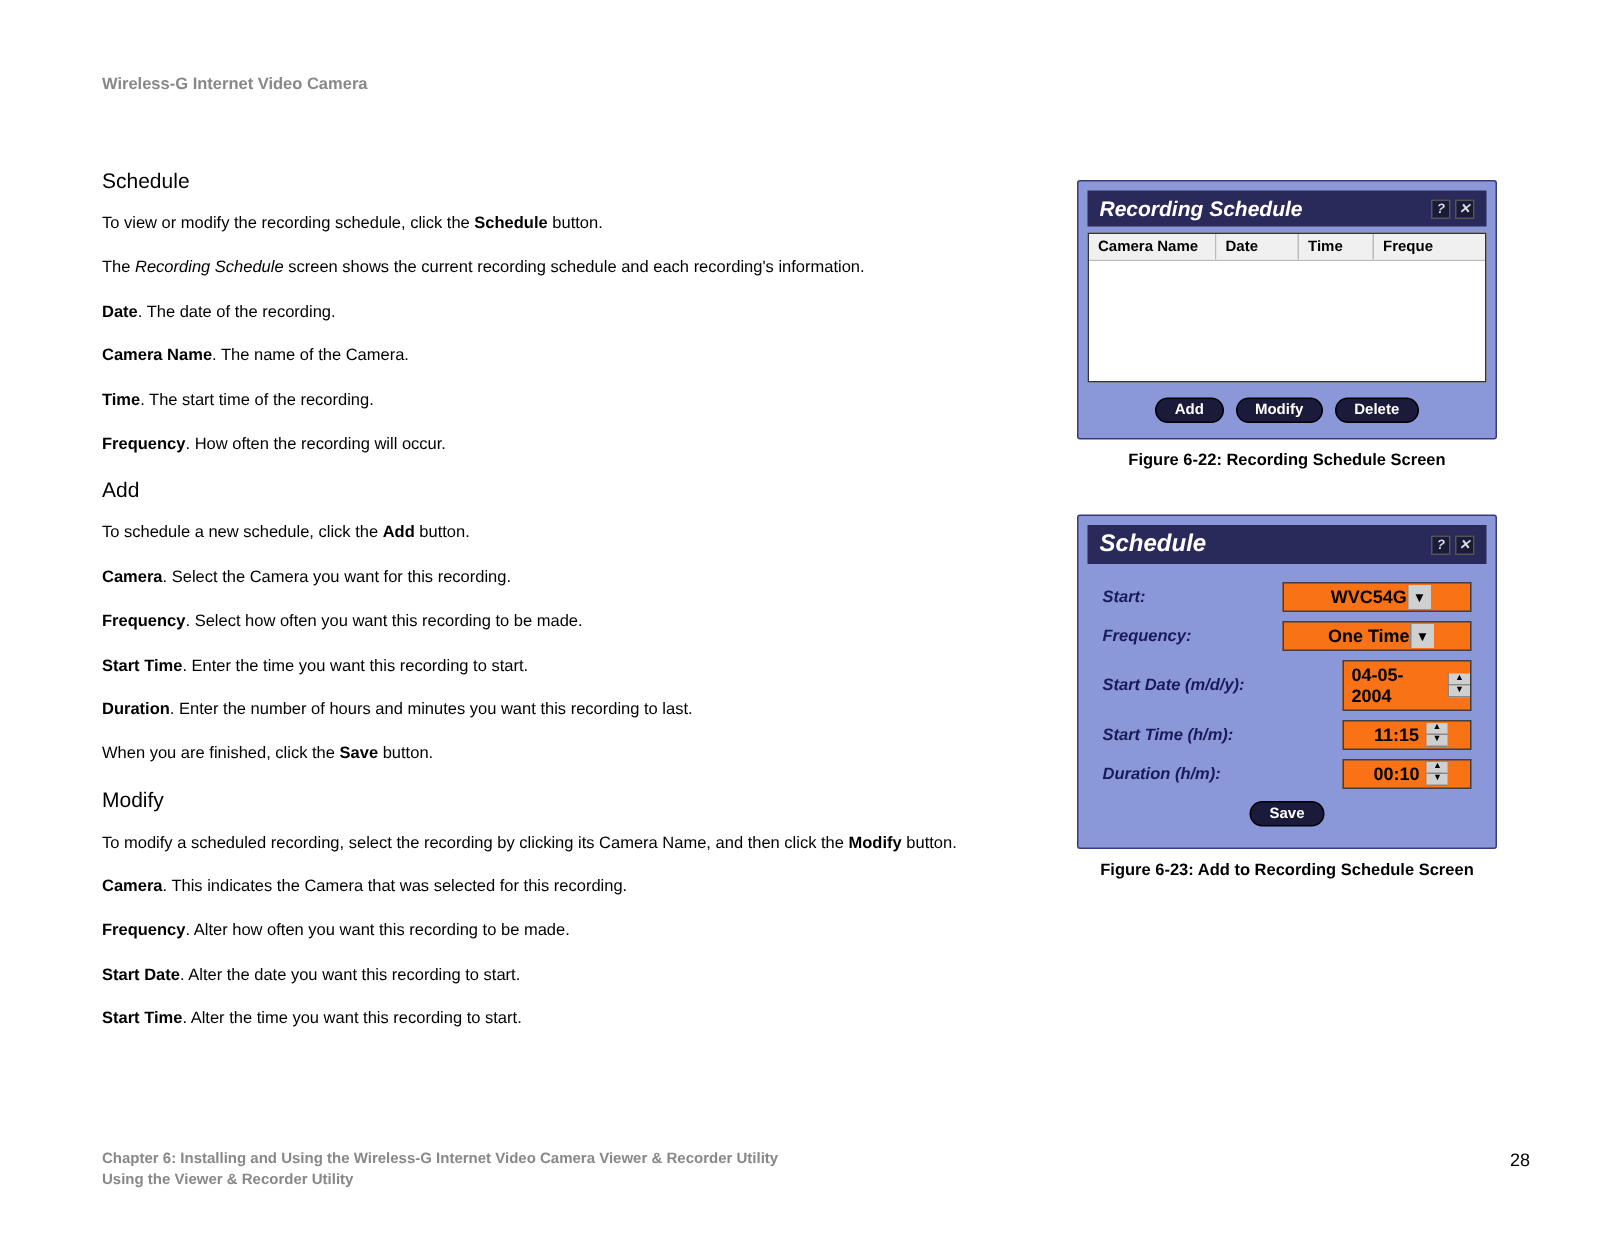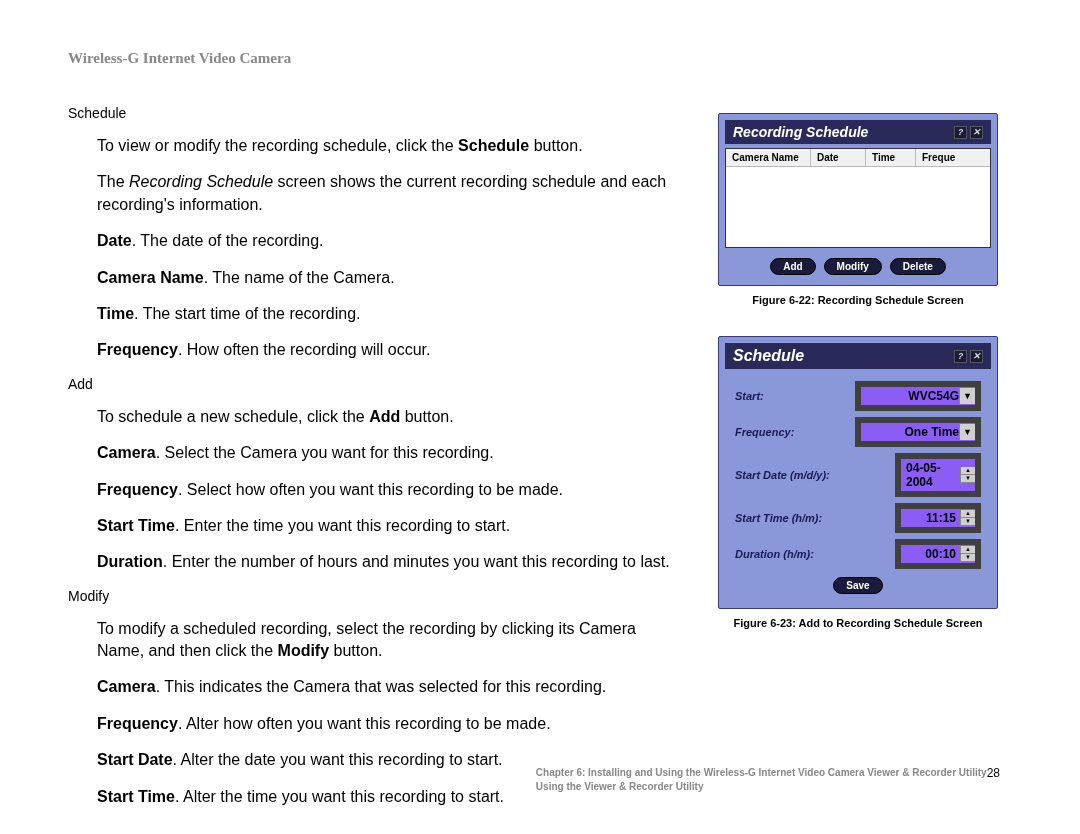--- a/index.html
+++ b/index.html
@@ -6,25 +6,24 @@
   body {
     width: 1080px;
     height: 834px;
     background: #fff;
     font-family: Arial, Helvetica, sans-serif;
     color: #000;
     position: relative;
     padding: 50px 68px 40px 68px;
   }
   .header {
-    font-size: 15px;
+    font-size: 11px;
     font-weight: bold;
     color: #888;
-    margin-bottom: 28px;
-    font-family: Liberation Serif, serif;
+    margin-bottom: 40px;
   }
   .main {
     display: flex;
     gap: 30px;
   }
   .left {
     flex: 1;
     max-width: 610px;
   }
   .right {
@@ -32,46 +31,44 @@
     display: flex;
     flex-direction: column;
     align-items: center;
   }
   .section-heading {
     font-size: 14px;
     font-weight: normal;
     margin: 10px 0 14px 0;
   }
   .body-text {
-    font-size: 16px;
+    font-size: 11px;
     line-height: 1.4;
     margin-bottom: 14px;
-    margin-left: 29px;
   }
   .body-text b { font-weight: bold; }
   .body-text i { font-style: italic; }
   .figure-caption {
     font-size: 11px;
     font-weight: bold;
     text-align: center;
     margin-top: 8px;
     margin-bottom: 30px;
   }
   .footer {
     position: absolute;
     left: 68px;
-    right: 80px;
+    right: 60px;
     bottom: 40px;
     display: flex;
-    justify-content: flex-end;
+    justify-content: space-between;
     align-items: flex-start;
     font-size: 10px;
     font-weight: bold;
     color: #888;
-    margin-left: 31px;
   }
   .footer-left { max-width: 600px; line-height: 1.4; }
   .page-num { font-size: 12px; color: #000; font-weight: normal; }
 
   
   .fig1 {
     width: 280px;
     background: #8a97d8;
     border: 1px solid #3a3a7a;
     border-radius: 2px;
@@ -161,28 +158,28 @@
   }
   .form-label {
     width: 120px;
     color: #1a1a5a;
     font-weight: bold;
     font-style: italic;
     font-size: 11px;
   }
   .form-input {
     flex: 1;
-    background: #8b5cf6;
-    border: 6px solid #404040;
+    background: #f97316;
+    border: 1px solid #404040;
     padding: 2px 5px;
     font-size: 12px;
     font-weight: bold;
     font-family: Arial, sans-serif;
     display: flex;
-    justify-content: flex-end;
+    justify-content: center;
     align-items: center;
   }
   .form-input-short {
     width: 86px;
     flex: none;
     margin-left: auto;
   }
   .dropdown-arrow {
     background: #d0d0d0;
     border-left: 1px solid #888;
@@ -234,20 +231,23 @@
     <p class="body-text"><b>Frequency</b><span>. How often the recording will occur.</span></p>
 
     <div class="section-heading">Add</div>
     <p class="body-text">
       <span>To schedule a new schedule, click the </span><b>Add</b><span> button.</span>
     </p>
     <p class="body-text"><b>Camera</b><span>. Select the Camera you want for this recording.</span></p>
     <p class="body-text"><b>Frequency</b><span>. Select how often you want this recording to be made.</span></p>
     <p class="body-text"><b>Start Time</b><span>. Enter the time you want this recording to start.</span></p>
     <p class="body-text"><b>Duration</b><span>. Enter the number of hours and minutes you want this recording to last.</span></p>
+    <p class="body-text">
+      <span>When you are finished, click the </span><b>Save</b><span> button.</span>
+    </p>
 
     <div class="section-heading">Modify</div>
     <p class="body-text">
       <span>To modify a scheduled recording, select the recording by clicking its Camera Name, and then click the </span><b>Modify</b><span> button.</span>
     </p>
     <p class="body-text"><b>Camera</b><span>. This indicates the Camera that was selected for this recording.</span></p>
     <p class="body-text"><b>Frequency</b><span>. Alter how often you want this recording to be made.</span></p>
     <p class="body-text"><b>Start Date</b><span>. Alter the date you want this recording to start.</span></p>
     <p class="body-text"><b>Start Time</b><span>. Alter the time you want this recording to start.</span></p>
   </div>

